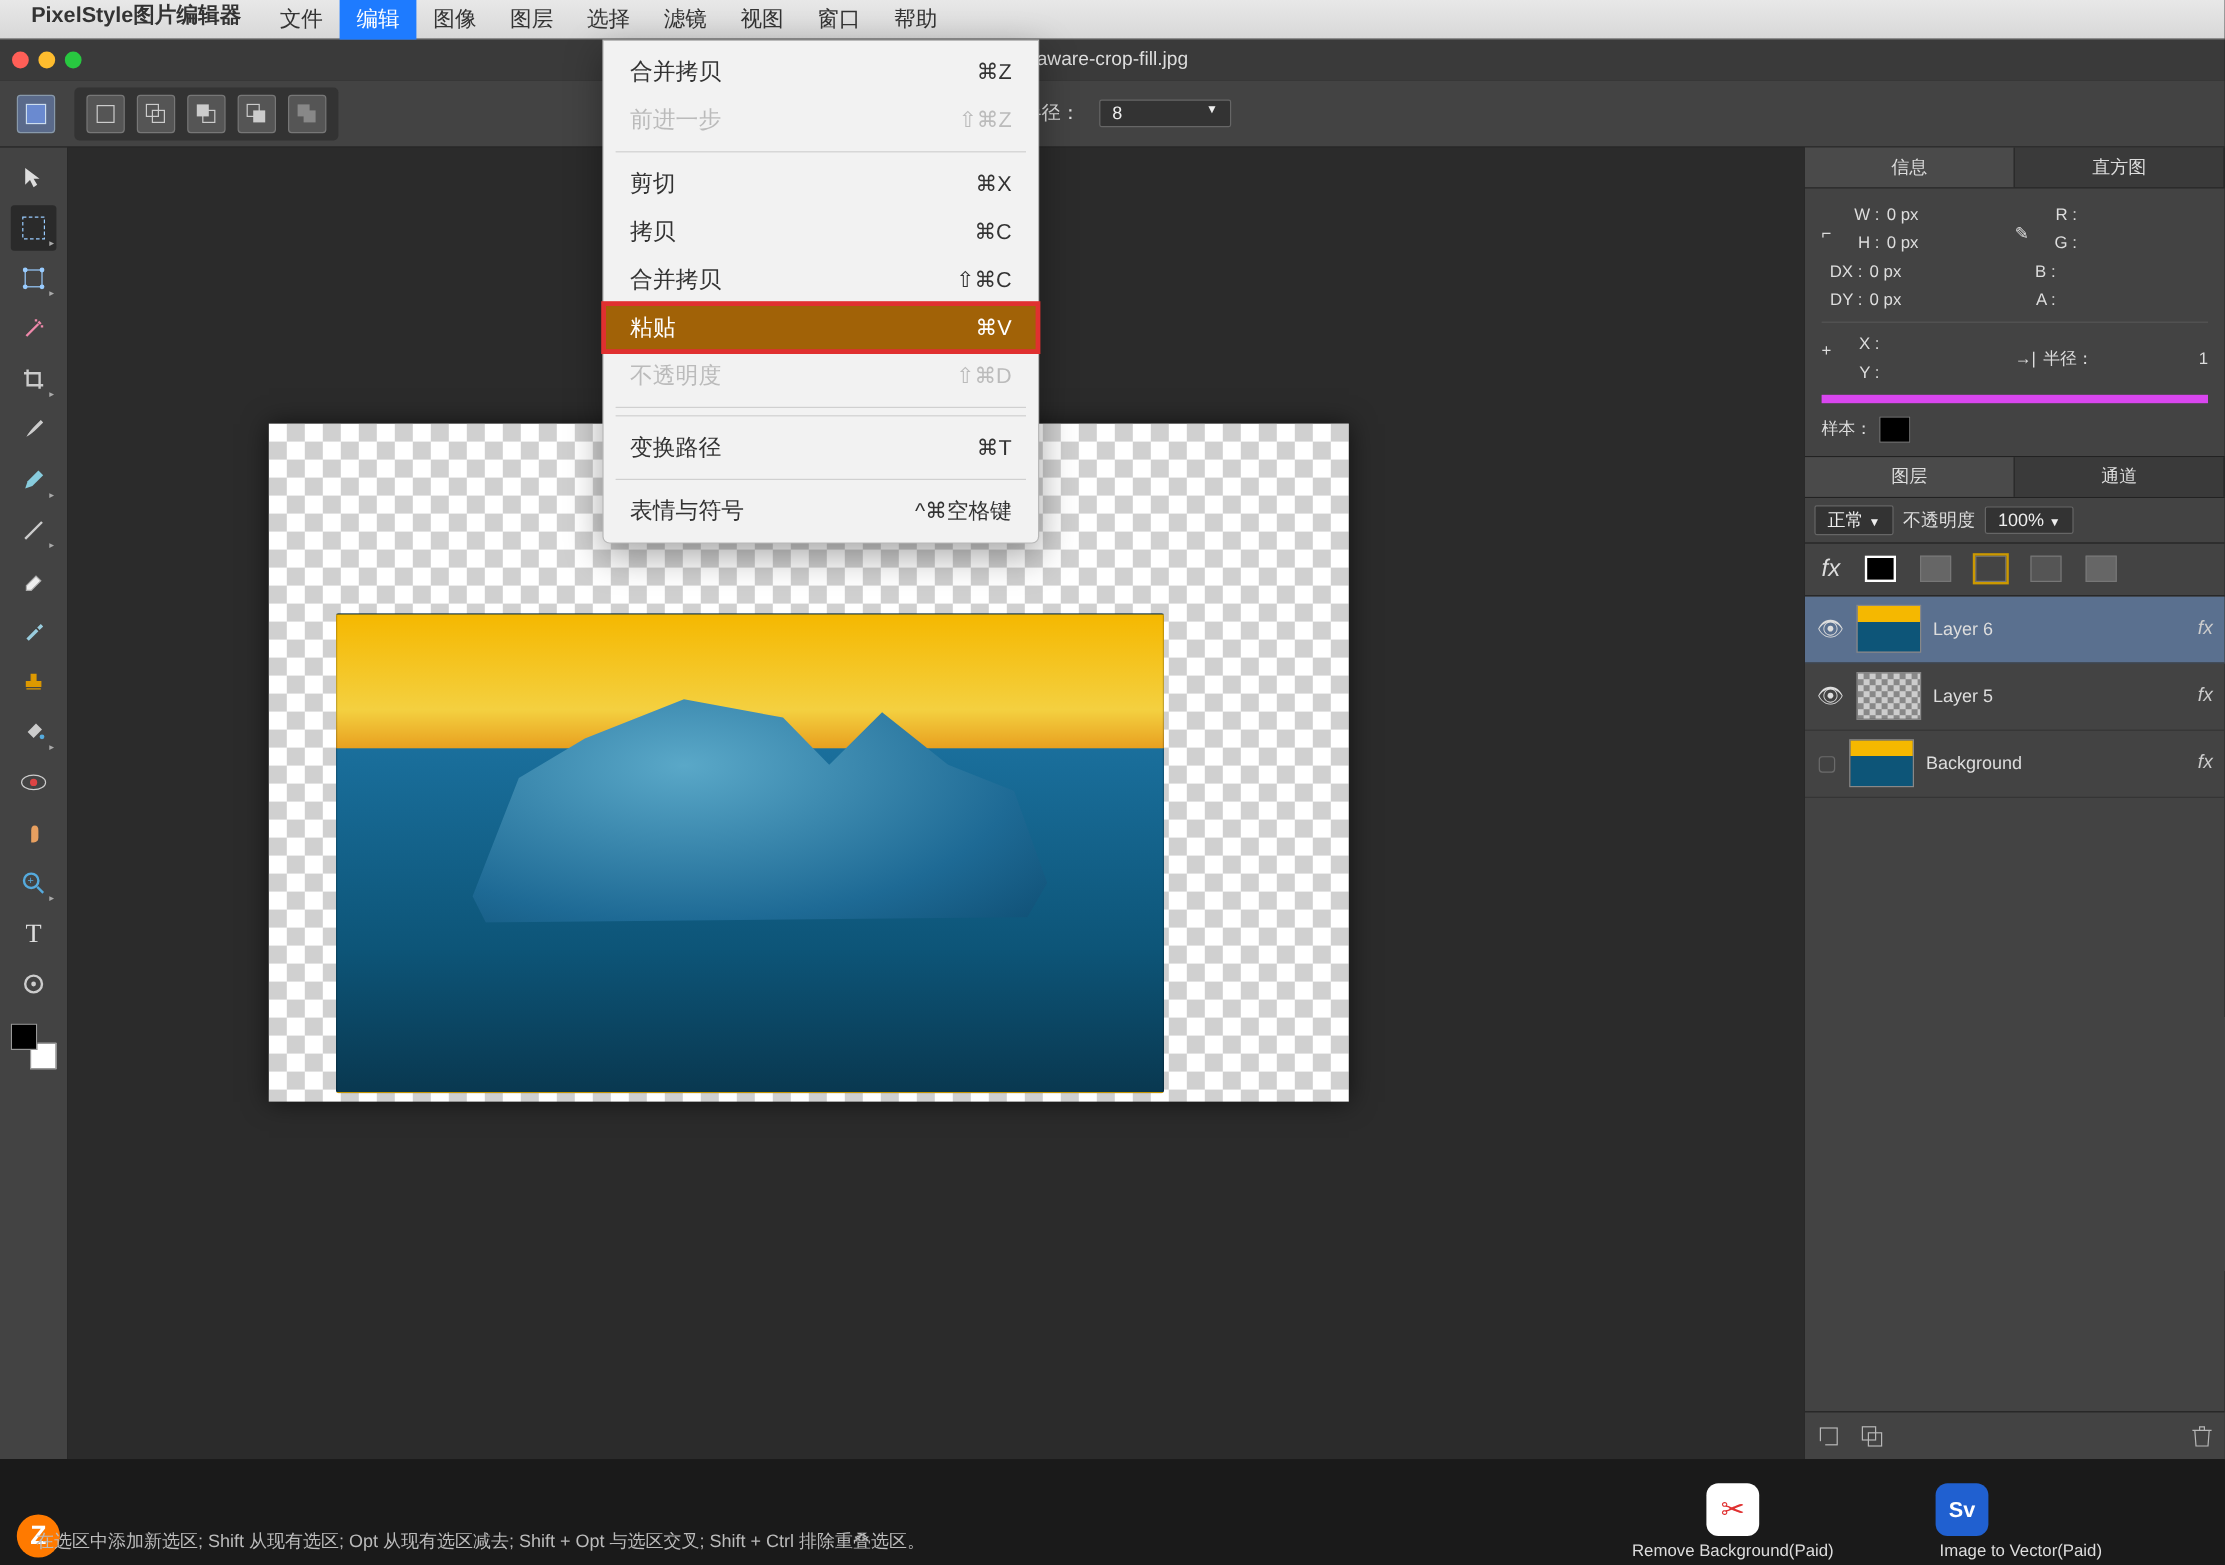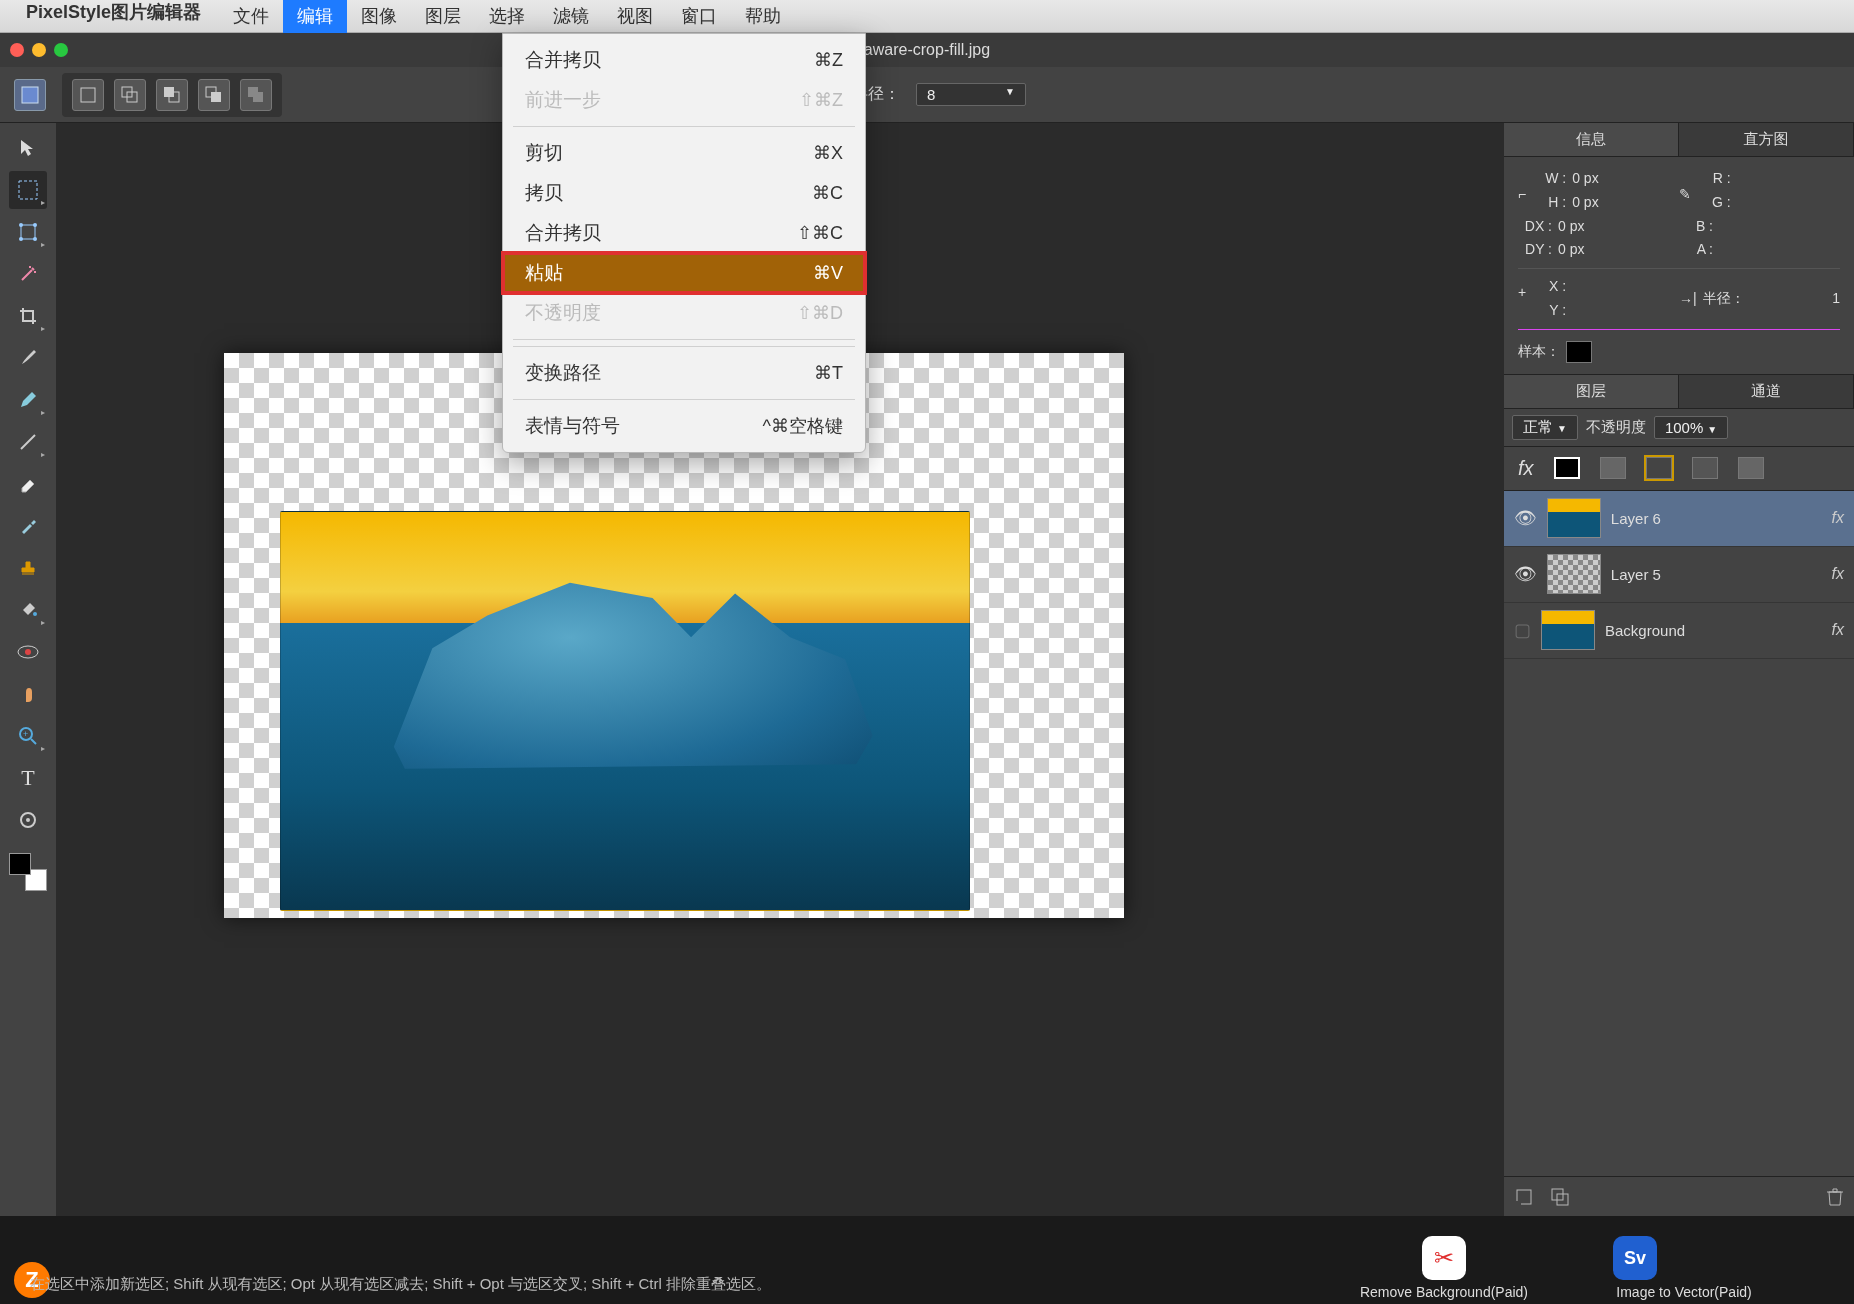--- a/index.html
+++ b/index.html
@@ -306,21 +306,21 @@
           <span style="float:left;margin:6px 6px 0 0">+</span>
           <div><span class="info-label">X :</span><span></span></div>
           <div><span class="info-label">Y :</span><span></span></div>
         </div>
         <div class="info-col" style="display:flex;align-items:center;gap:6px">
           <span>→|</span>
           <span>半径：</span>
           <span style="margin-left:auto">1</span>
         </div>
       </div>
-      <div style="border-top:1px solid #d946ef;margin-top:6px;padding-top:10px;display:flex;align-items:center;gap:6px">
+      <div style="border-top:7px solid #d946ef;margin-top:6px;padding-top:10px;display:flex;align-items:center;gap:6px">
         <span>样本：</span>
         <span class="fx-swatch" style="background:#000"></span>
       </div>
     </div>
 
     <div class="panel-tabs">
       <div class="panel-tab active">图层</div>
       <div class="panel-tab">通道</div>
     </div>
     <div class="layer-controls">

